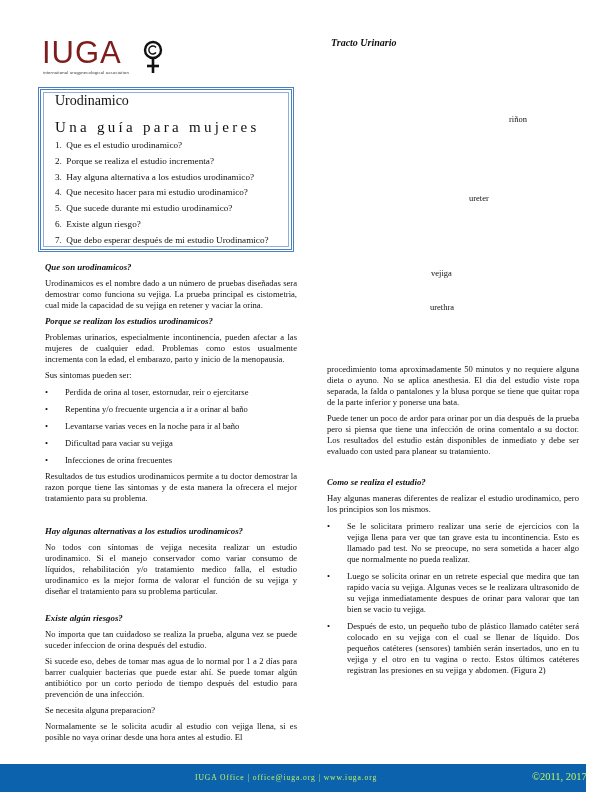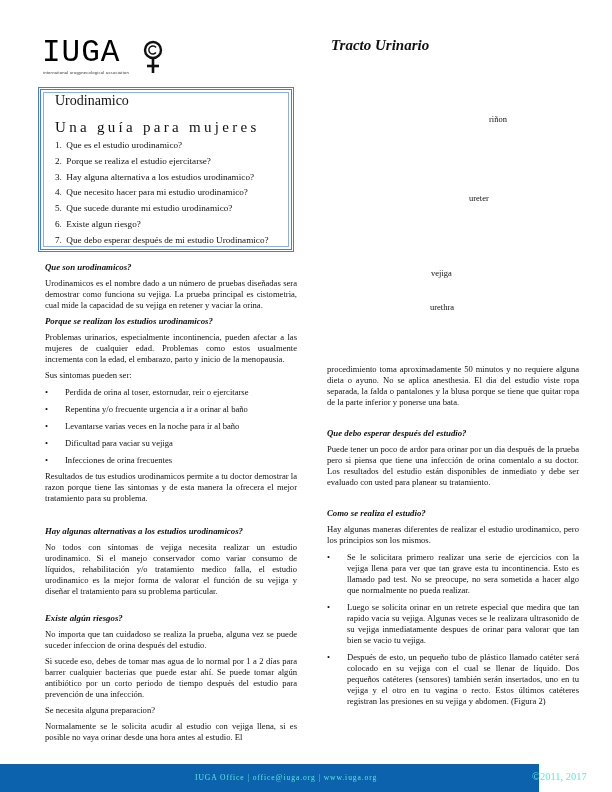--- a/index.html
+++ b/index.html
@@ -3,25 +3,25 @@
 <meta charset="utf-8">
 <style>
   html, body { margin: 0; padding: 0; }
   body {
     width: 612px; height: 792px; position: relative; overflow: hidden;
     background: #ffffff; color: #111;
     font-family: "Liberation Serif", "DejaVu Serif", serif;
   }
   .abs { position: absolute; }
   .logo { left: 42px; top: 38px; width: 130px; height: 44px; }
-  .logo-word { font-family: Liberation Mono, monospace; font-size: 31px; letter-spacing: 1px; color: #000000; line-height: 30px; position:absolute; left:0; top:0; }
+  .logo-word { font-family: Liberation Sans, sans-serif; font-size: 31px; letter-spacing: 1px; color: #7f1d1d; line-height: 30px; position:absolute; left:0; top:0; }
   .logo-sub { position:absolute; left:1px; top:32px; font-family: "Liberation Sans", sans-serif; font-size: 4.2px; color:#333; letter-spacing: 0.2px; white-space: nowrap; }
   .logo-symbol { position:absolute; left:100px; top:2px; width: 22px; height: 34px; }
 
-  .tract-title { left: 331px; top: 37px; font-size: 15px; font-style: italic; font-weight: bold; }
+  .tract-title { left: 331px; top: 37px; font-size: 10px; font-style: italic; font-weight: bold; }
 
   .toc-box {
     left: 38px; top: 87px; width: 256px; height: 165px;
     border: 3px double #4a80c0; box-sizing: border-box;
     outline: 1px solid #8cb0da; outline-offset: -6px;
   }
   .toc-title { position:absolute; left: 14px; top: 3px; font-size: 14px; }
   .toc-sub { position:absolute; left: 14px; top: 29px; font-size: 15px; letter-spacing: 3.3px; }
   .toc-list { position:absolute; left: 14px; top: 50px; margin: 0; padding: 0; list-style: none; font-size: 9.2px; }
   .toc-list li { height: 15.8px; white-space: nowrap; }
@@ -29,50 +29,50 @@
 
   .diagram-label { font-size: 8.5px; }
 
   .col { font-size: 8.6px; line-height: 11px; text-align: justify; }
   .col h3 { font-size: 8.8px; font-style: italic; font-weight: bold; margin: 0; }
   .col p { margin: 0; }
   .bullets { list-style: none; padding: 0; margin: 0; }
   .bullets li { position: relative; padding-left: 20px; }
   .bullets .dot { position:absolute; left: 0; top: 0; }
 
-  .footer { left: 0; top: 764px; width: 539px; height: 28px; background: #0d62ae; color: #5eead4; }
+  .footer { left: 0; top: 764px; width: 586px; height: 28px; background: #0d62ae; color: #bef264; }
   .footer-center { position:absolute; left: 195px; top: 9px; font-size: 7.6px; letter-spacing: 0.9px; white-space: nowrap; }
   .footer-copy { position:absolute; left: 532px; top: 7px; font-size: 10.5px; white-space: nowrap; }
 </style>
 </head>
 <body>
 
 <div class="abs logo">
   <div class="logo-word">IUGA</div>
   <svg class="logo-symbol" viewBox="0 0 22 34">
     <circle cx="11" cy="10" r="8" fill="none" stroke="#111" stroke-width="2.4"></circle>
     <path d="M14 7.5 A4 4 0 1 0 14 12.5" fill="none" stroke="#111" stroke-width="1.4"></path>
     <line x1="11" y1="18" x2="11" y2="33" stroke="#111" stroke-width="2.6"></line>
     <line x1="5" y1="26" x2="17" y2="26" stroke="#111" stroke-width="2.6"></line>
   </svg>
   <div class="logo-sub">international urogynecological association</div>
 </div>
 
 <div class="abs tract-title">Tracto Urinario</div>
-<div class="abs diagram-label" style="left:489px; top:114px;text-align:right;">riñon</div>
+<div class="abs diagram-label" style="left:509px; top:114px;text-align:right;">riñon</div>
 <div class="abs diagram-label" style="left:469px; top:193px;">ureter</div>
 <div class="abs diagram-label" style="left:431px; top:268px;">vejiga</div>
 <div class="abs diagram-label" style="left:430px; top:302px;">urethra</div>
 
 <div class="abs toc-box">
   <div class="toc-title">Urodinamico</div>
   <div class="toc-sub">Una guía para mujeres</div>
   <ul class="toc-list">
     <li><span class="num">1.</span> <span>Que es el estudio urodinamico?</span></li>
-    <li><span class="num">2.</span> <span>Porque se realiza el estudio ejercitarse?</span></li>
+    <li><span class="num">2.</span> <span>Porque se realiza el estudio incrementa?</span></li>
     <li><span class="num">3.</span> <span>Hay alguna alternativa a los estudios urodinamico?</span></li>
     <li><span class="num">4.</span> <span>Que necesito hacer para mi estudio urodinamico?</span></li>
     <li><span class="num">5.</span> <span>Que sucede durante mi estudio urodinamico?</span></li>
     <li><span class="num">6.</span> <span>Existe algun riesgo?</span></li>
     <li><span class="num">7.</span> <span>Que debo esperar después de mi estudio Urodinamico?</span></li>
   </ul>
 </div>
 
 <div class="abs col" style="left:45px; top:262px; width:252px;">
   <h3>Que son urodinamicos?</h3>
@@ -92,21 +92,20 @@
   <p style="margin-top:5px;">No todos con síntomas de vejiga necesita realizar un estudio urodinamico. Si el manejo conservador como variar consumo de líquidos, rehabilitación y/o tratamiento medico falla, el estudio urodinamico es la mejor forma de valorar el función de su vejiga y diseñar el tratamiento para su problema particular.</p>
   <h3 style="margin-top:16px;">Existe algún riesgos?</h3>
   <p style="margin-top:5px;">No importa que tan cuidadoso se realiza la prueba, alguna vez se puede suceder infeccion de orina después del estudio.</p>
   <p style="margin-top:5px;">Si sucede eso, debes de tomar mas agua de lo normal por 1 a 2 días para barrer cualquier bacterias que puede estar ahí. Se puede tomar algún antibiótico por un corto periodo de tiempo después del estudio para prevención de una infección.</p>
   <p style="margin-top:5px;">Se necesita alguna preparacion?</p>
   <p style="margin-top:5px;">Normalamente se le solicita acudir al estudio con vejiga llena, si es posible no vaya orinar desde una hora antes al estudio. El</p>
 </div>
 
 <div class="abs col" style="left:327px; top:364px; width:252px;">
   <p>procedimiento toma aproximadamente 50 minutos y no requiere alguna dieta o ayuno. No se aplica anesthesia. El dia del estudio viste ropa separada, la falda o pantalones y la blusa porque se tiene que quitar ropa de la parte inferior y ponerse una bata.</p>
-  <h3 style="margin-top:20px;">Que debo esperar después del estudio?</h3>
   <p style="margin-top:5px;">Puede tener un poco de ardor para orinar por un dia después de la prueba pero si piensa que tiene una infección de orina comentalo a su doctor. Los resultados del estudio están disponibles de inmediato y debe ser evaluado con usted para planear su tratamiento.</p>
   <h3 style="margin-top:20px;">Como se realiza el estudio?</h3>
   <p style="margin-top:5px;">Hay algunas maneras diferentes de realizar el estudio urodinamico, pero los principios son los mismos.</p>
   <ul class="bullets">
     <li style="margin-top:6px;"><span class="dot">•</span><span>Se le solicitara primero realizar una serie de ejercicios con la vejiga llena para ver que tan grave esta tu incontinencia. Esto es llamado pad test. No se preocupe, no sera sometida a hacer algo que normalmente no pueda realizar.</span></li>
     <li style="margin-top:6px;"><span class="dot">•</span><span>Luego se solicita orinar en un retrete especial que medira que tan rapido vacia su vejiga. Algunas veces se le realizara ultrasonido de su vejiga inmediatamente despues de orinar para valorar que tan bien se vacio tu vejiga.</span></li>
     <li style="margin-top:6px;"><span class="dot">•</span><span>Después de esto, un pequeño tubo de plástico llamado catéter será colocado en su vejiga con el cual se llenar de líquido. Dos pequeños catéteres (sensores) también serán insertados, uno en tu vejiga y el otro en tu vagina o recto. Estos últimos catéteres registran las presiones en su vejiga y abdomen. (Figura 2)</span></li>
   </ul>
 </div>
 

